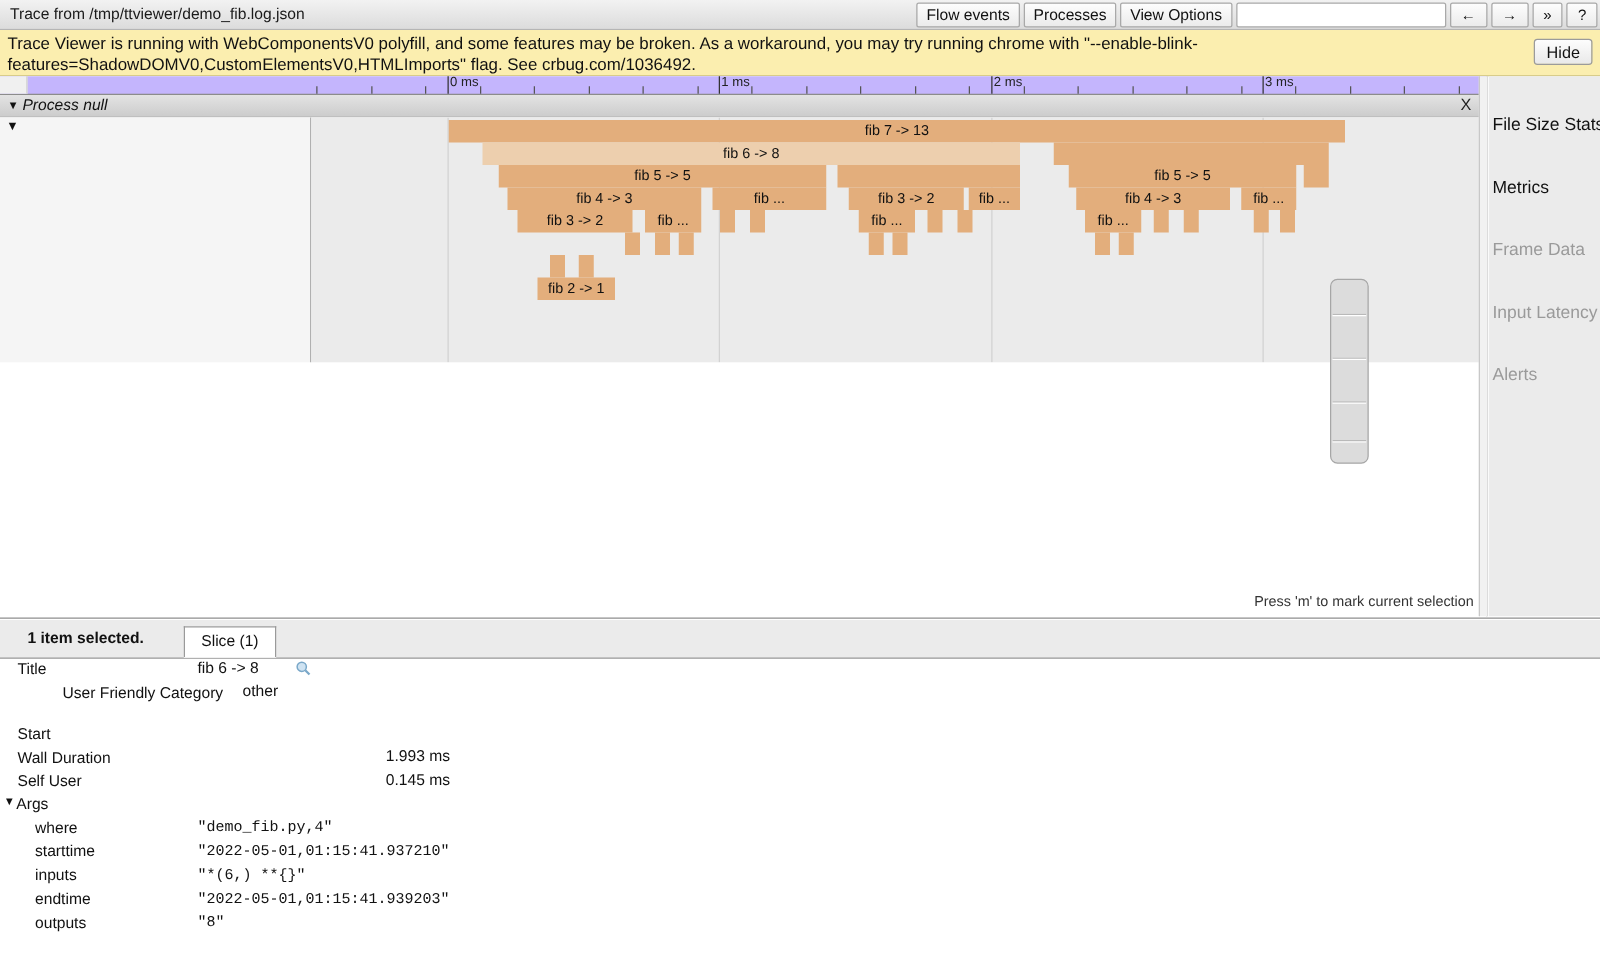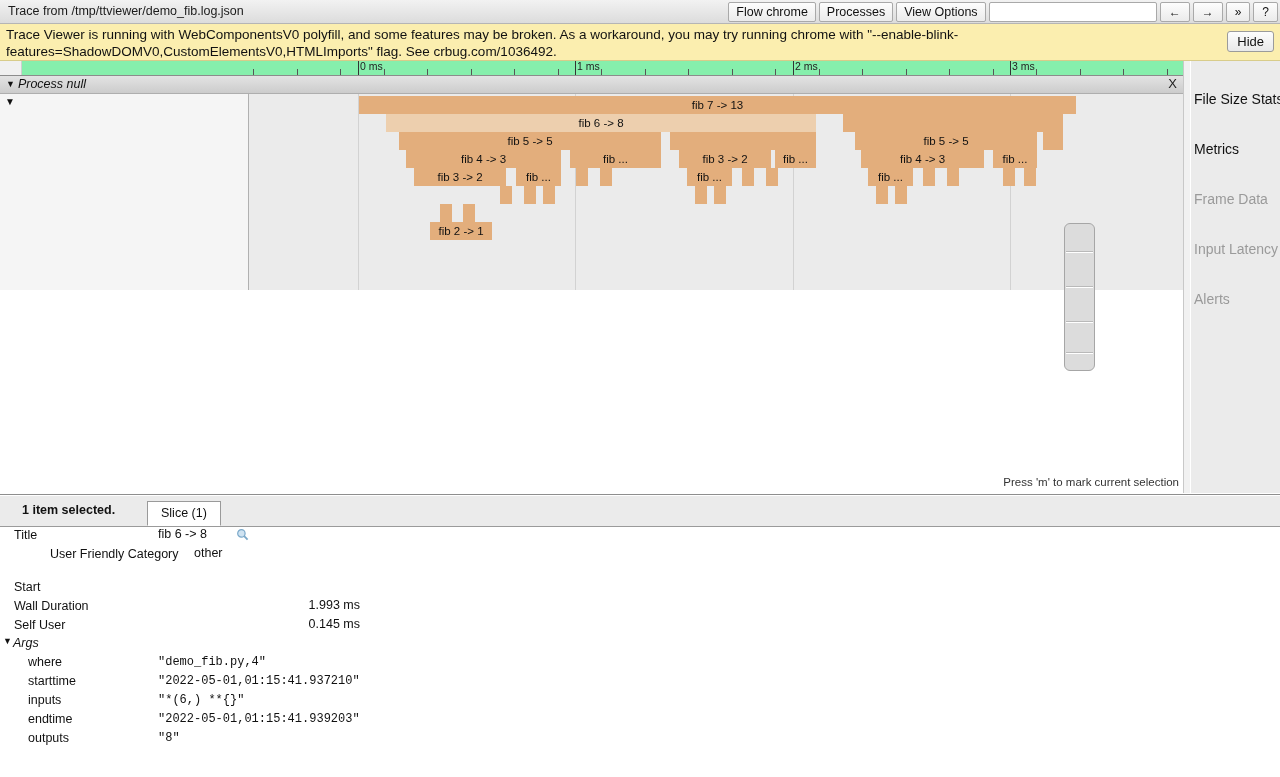--- a/index.html
+++ b/index.html
@@ -63,21 +63,21 @@
 
   
   .timeline {
     position: absolute; left: 0; top: 61px; width: 1190px; height: 432px;
     background: #ffffff; box-sizing: border-box;
     border-right: 1px solid #8a8a8a;
   }
   
   .ruler {
     position: absolute; left: 0; top: 0; width: 1189px; height: 15px;
-    background: #86efac; box-sizing: border-box;
+    background: #c4b5fd; box-sizing: border-box;
     border-bottom: 1px solid #8c8c8c;
   }
   .ruler-leftpad {
     position: absolute; left: 0; top: 0; width: 22px; height: 14px;
     background: #f0f0f0; border-right: 1px solid #cfcfcf; box-sizing: border-box;
   }
   .tick {
     position: absolute; bottom: 0; width: 1px; height: 6px; background: #555;
   }
   .tick.major { height: 14px; background: #333; }
@@ -203,32 +203,32 @@
   .dvalue.num {
     left: 0; width: 360px; text-align: right;
   }
   .dvalue.mono { font-family: "Liberation Mono", monospace; font-size: 12px; }
   .zoom-icon {
     position: absolute; left: 236px; top: 1px; width: 13px; height: 13px; cursor: default;
   }
   .args-caret {
     position: absolute; left: 3px; top: 0; font-size: 9px; color: #111; cursor: default;
   }
-  .args-title { position: absolute; left: 13px; top: 0; font-size: 12.5px; color: #111; font-style: italic; }
+  .args-title { position: absolute; left: 13px; top: 0; font-size: 12.5px; color: #111; }
   .arg-label { position: absolute; left: 28px; top: 0; font-size: 12.5px; color: #111; }
 </style>
 </head>
 <body>
 
 <div id="app">
 
   <div class="titlebar">
     <div class="title-text">Trace from /tmp/ttviewer/demo_fib.log.json</div>
     <div class="tb-buttons">
-      <div class="tb-btn">Flow chrome</div>
+      <div class="tb-btn">Flow events</div>
       <div class="tb-btn">Processes</div>
       <div class="tb-btn">View Options</div>
       <input class="tb-search" type="text" placeholder="" style="">
       <div class="tb-btn nav">←</div>
       <div class="tb-btn nav">→</div>
       <div class="tb-btn nav">»</div>
       <div class="tb-btn nav">?</div>
     </div>
   </div>
 

